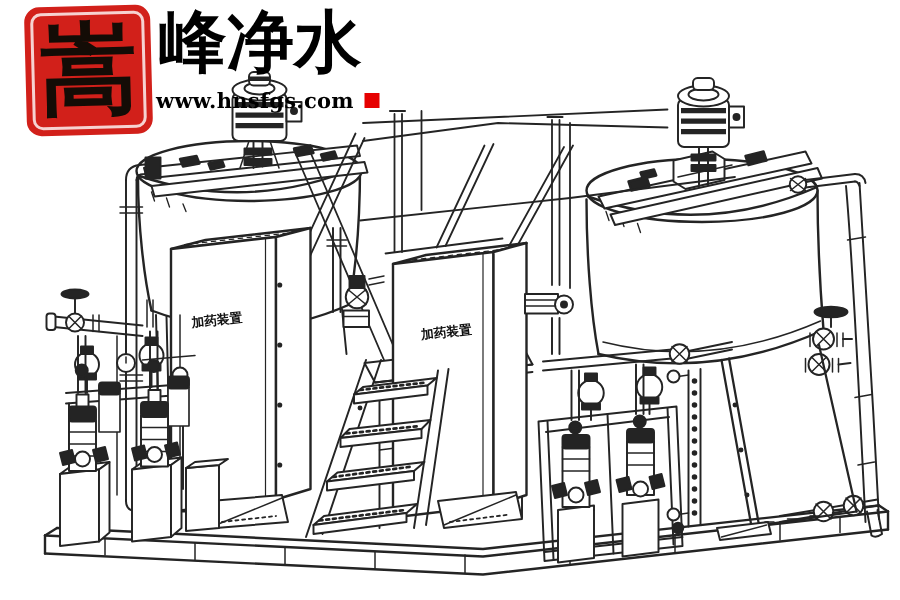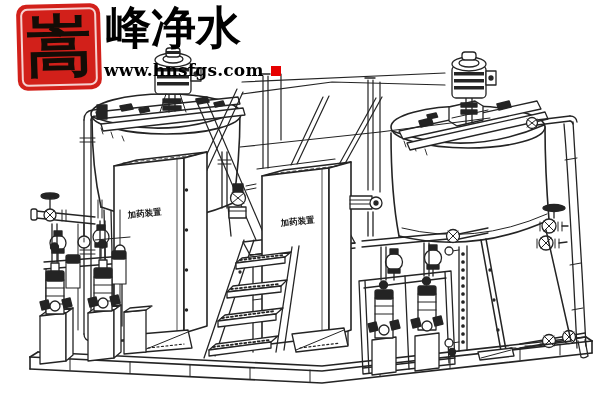--- a/index.html
+++ b/index.html
@@ -2,21 +2,21 @@
 <html><head>
 <meta charset="utf-8">
 <style>
 html,body{margin:0;padding:0;width:600px;height:400px;background:#fff;overflow:hidden}
 #stage{position:relative;width:600px;height:400px;font-family:"DejaVu Sans",sans-serif}
 .logo{position:absolute;left:0;top:0;width:300px;height:100px;z-index:5}
 .seal{position:absolute;left:17px;top:4px;width:84px;height:86px;background:#d2201a;border-radius:10px;transform:rotate(-1.5deg);display:flex;align-items:center;justify-content:center}
 .seal-inner{position:absolute;left:4px;top:4px;right:4px;bottom:4px;border:2px solid rgba(255,255,255,.8);border-radius:7px}
 .seal-char{position:relative;color:#140c06;font-size:66px;font-weight:bold;line-height:1}
 .brand{position:absolute;left:106px;top:-2px;color:#000;font-size:45px;font-weight:bold;letter-spacing:0px;font-family:"DejaVu Serif",serif;white-space:nowrap}
-.url{position:absolute;left:104px;top:60px;color:#000;font-size:17px;font-weight:bold;font-family:"DejaVu Serif",serif;letter-spacing:.2px;white-space:nowrap}
+.url{position:absolute;left:104px;top:60px;color:#000;font-size:14px;font-weight:bold;font-family:"DejaVu Serif",serif;letter-spacing:.2px;white-space:nowrap}
 .url .sq{display:inline-block;width:10px;height:10px;background:#e60000;margin-left:7px}
 svg{position:absolute;left:0;top:0}
 </style>
 </head>
 <body>
 
 <div id="stage">
 <svg width="600" height="400" viewBox="0 0 600 400">
 <g fill="none" stroke="#242424" stroke-width="1.3" stroke-linecap="round" stroke-linejoin="round">
 

